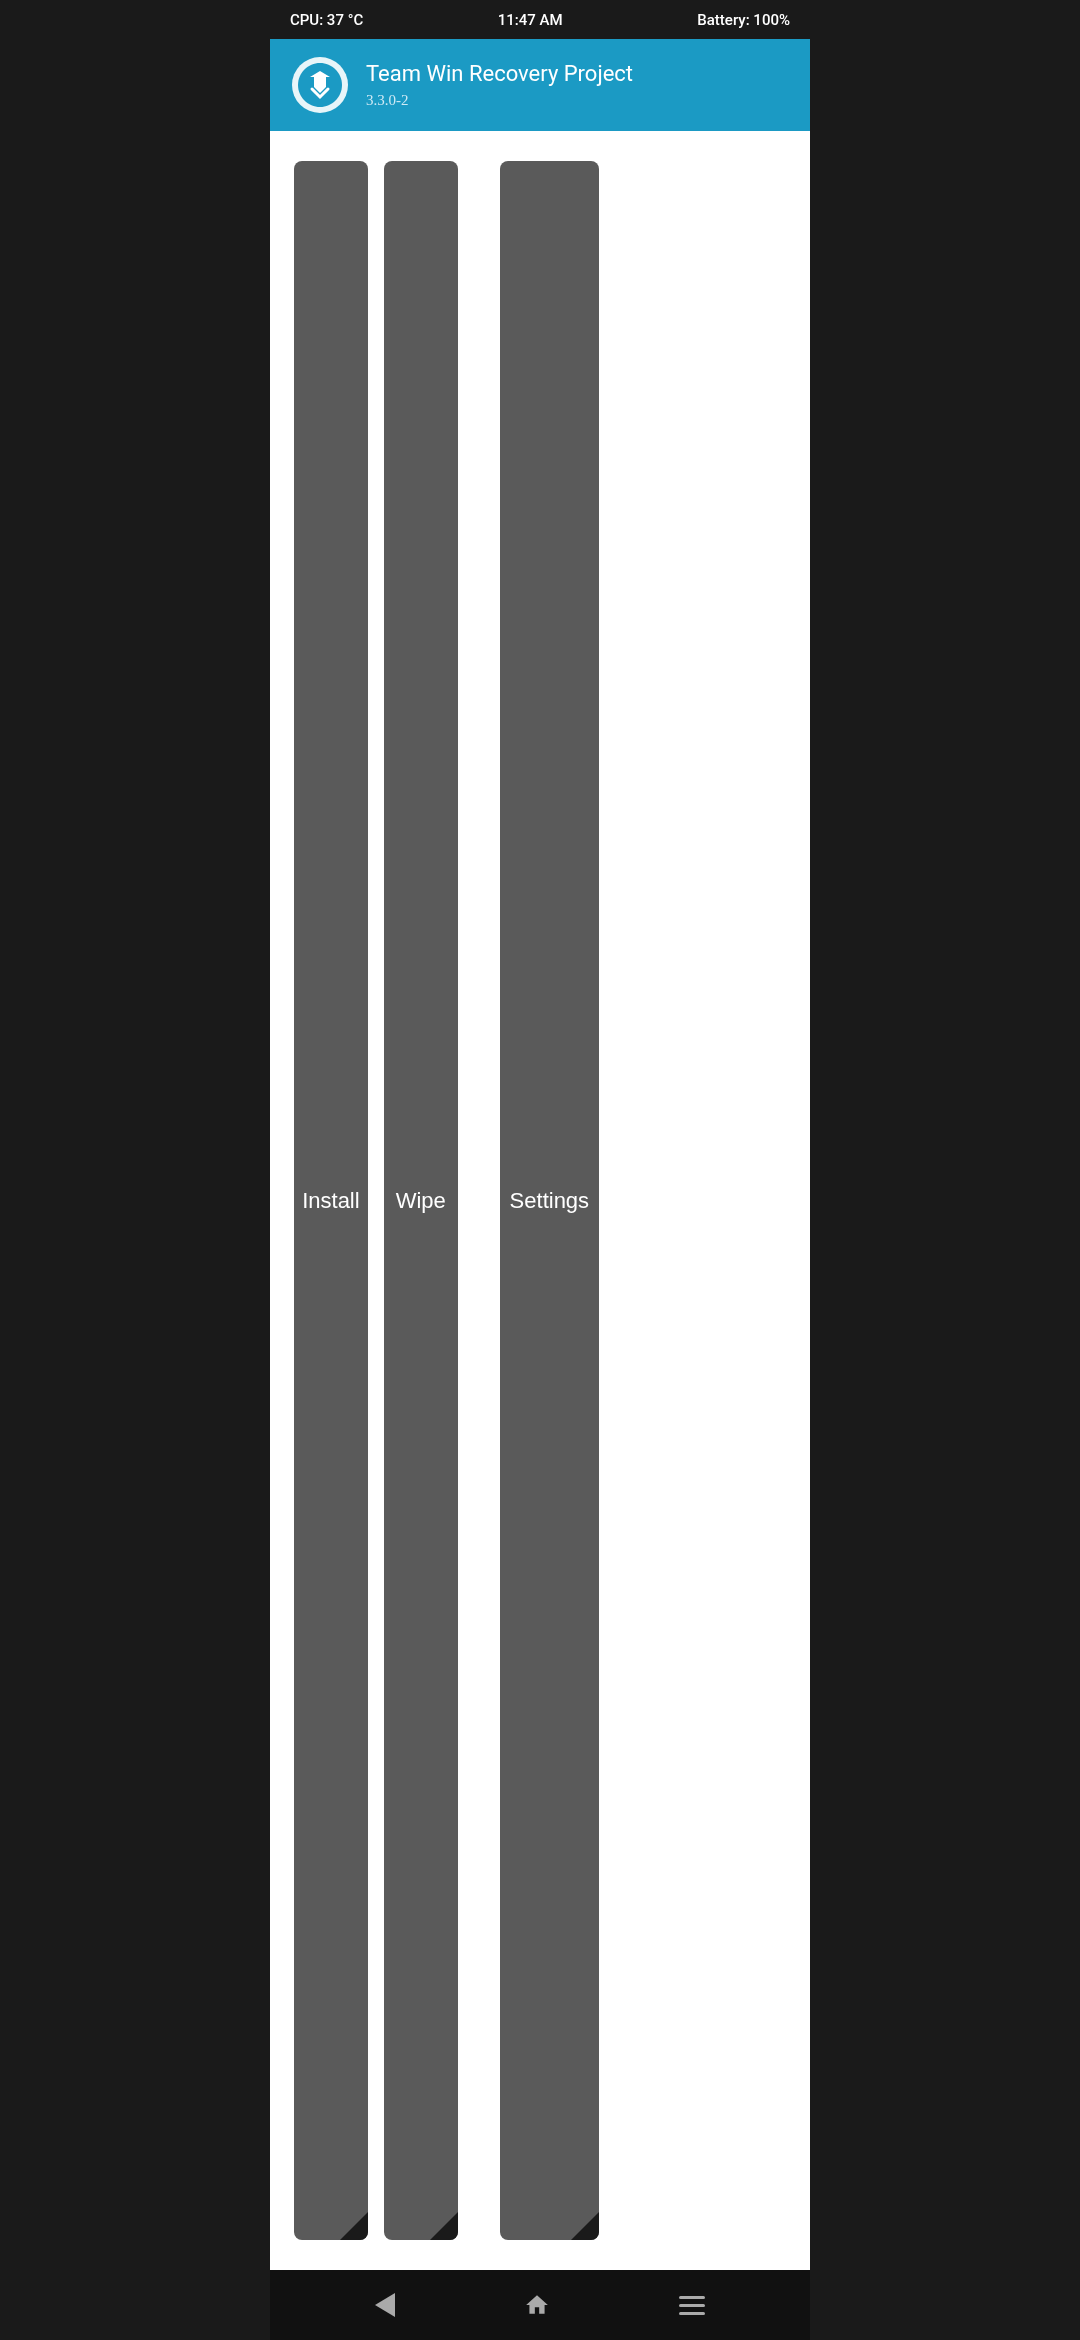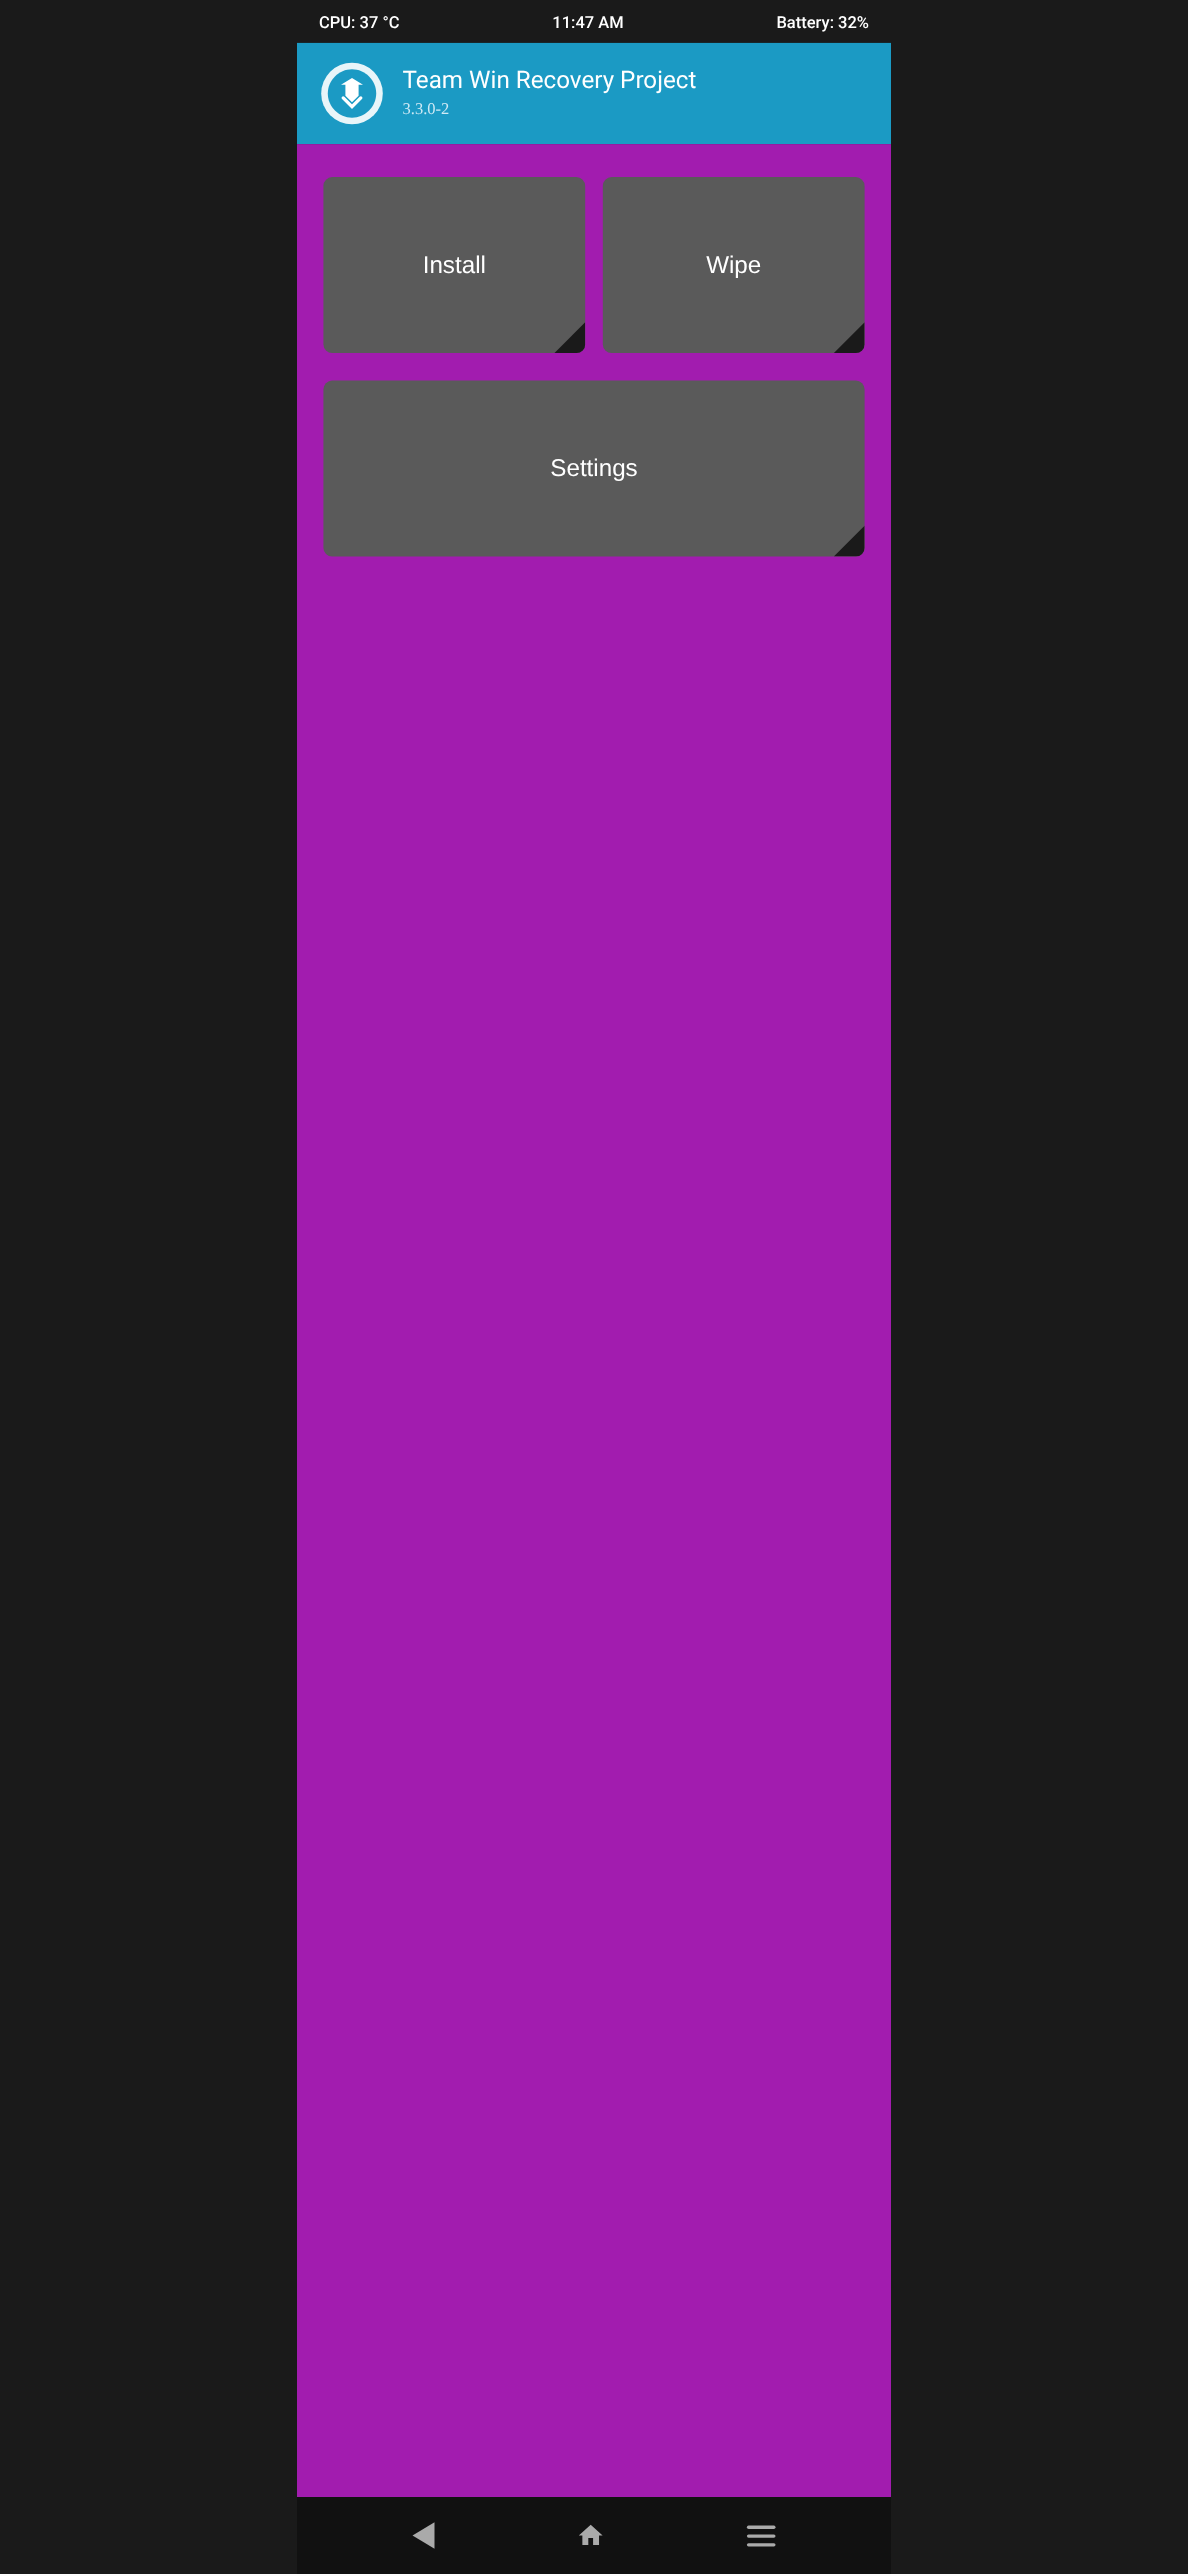--- a/index.html
+++ b/index.html
@@ -72,25 +72,25 @@
     .header-version {
       color: #d0eaf5;
       font-size: 15px;
       margin-top: 4px;
       font-family: Liberation Serif, serif;
     }
 
     
     .main-content {
       flex: 1;
-      background-color: #a21caf;
+      background-color: #ffffff;
       padding: 30px 24px;
       display: flex;
-      flex-direction: column;
-      gap: 25px;
+      flex-direction: row;
+      gap: 42px;
     }
 
     
     .button-row {
       display: flex;
       gap: 16px;
       justify-content: space-between;
     }
 
     
@@ -178,21 +178,21 @@
       background-color: #aaaaaa;
       border-radius: 2px;
     }
   </style>
 </head>
 <body>
 
 <div class="status-bar">
   <span>CPU: 37 °C</span>
   <span>11:47 AM</span>
-  <span>Battery: 32%</span>
+  <span>Battery: 100%</span>
 </div>
 
 <div class="header">
   <div class="header-logo">
     <svg viewBox="0 0 60 60" xmlns="http://www.w3.org/2000/svg">
       <circle cx="30" cy="30" r="28" fill="white" opacity="0.9"></circle>
       <path d="M30 8 C18 8, 8 18, 8 30 C8 42, 18 52, 30 52 C42 52, 52 42, 52 30 C52 18, 42 8, 30 8Z" fill="#1b9ac4"></path>
       <path d="M20 22 L30 16 L40 22 L36 22 L36 32 L30 38 L24 32 L24 22 Z" fill="white"></path>
       <path d="M22 34 L30 42 L38 34" fill="none" stroke="white" stroke-width="3" stroke-linecap="round"></path>
     </svg>

